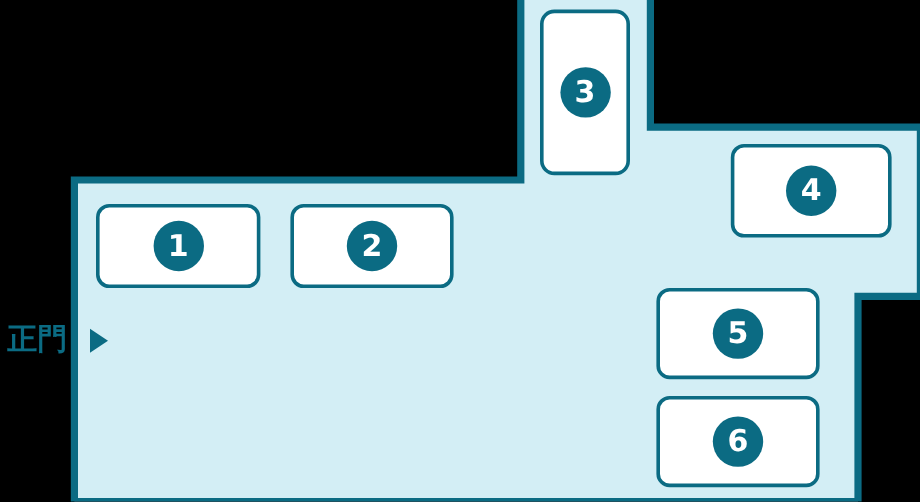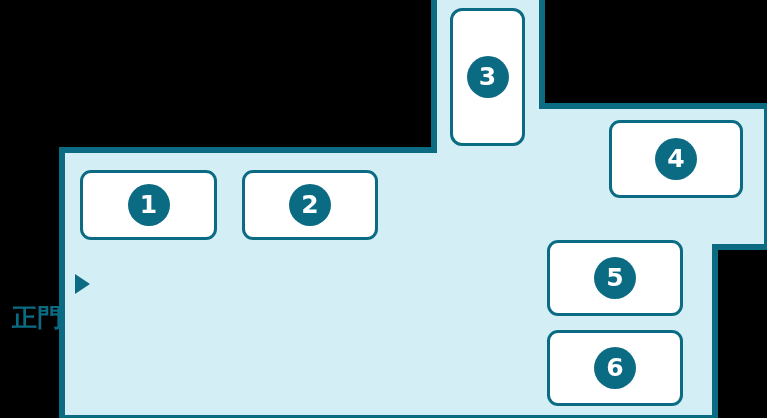--- a/index.html
+++ b/index.html
@@ -29,28 +29,27 @@
     top: 0;
     display: block;
   }
 
   
   .gate-label {
     position: absolute;
     left: 0px;
     top: 268px;
     width: 62px;
-    text-align: right;
+    text-align: center;
     color: #0b6b83;
     font-size: 25px;
     font-weight: 700;
     line-height: 30px;
     letter-spacing: 0px;
     white-space: nowrap;
-    margin-top: 35px;
   }
 
   .gate-arrow {
     position: absolute;
     left: 72px;
     top: 272px;
     width: 20px;
     height: 24px;
   }
 

